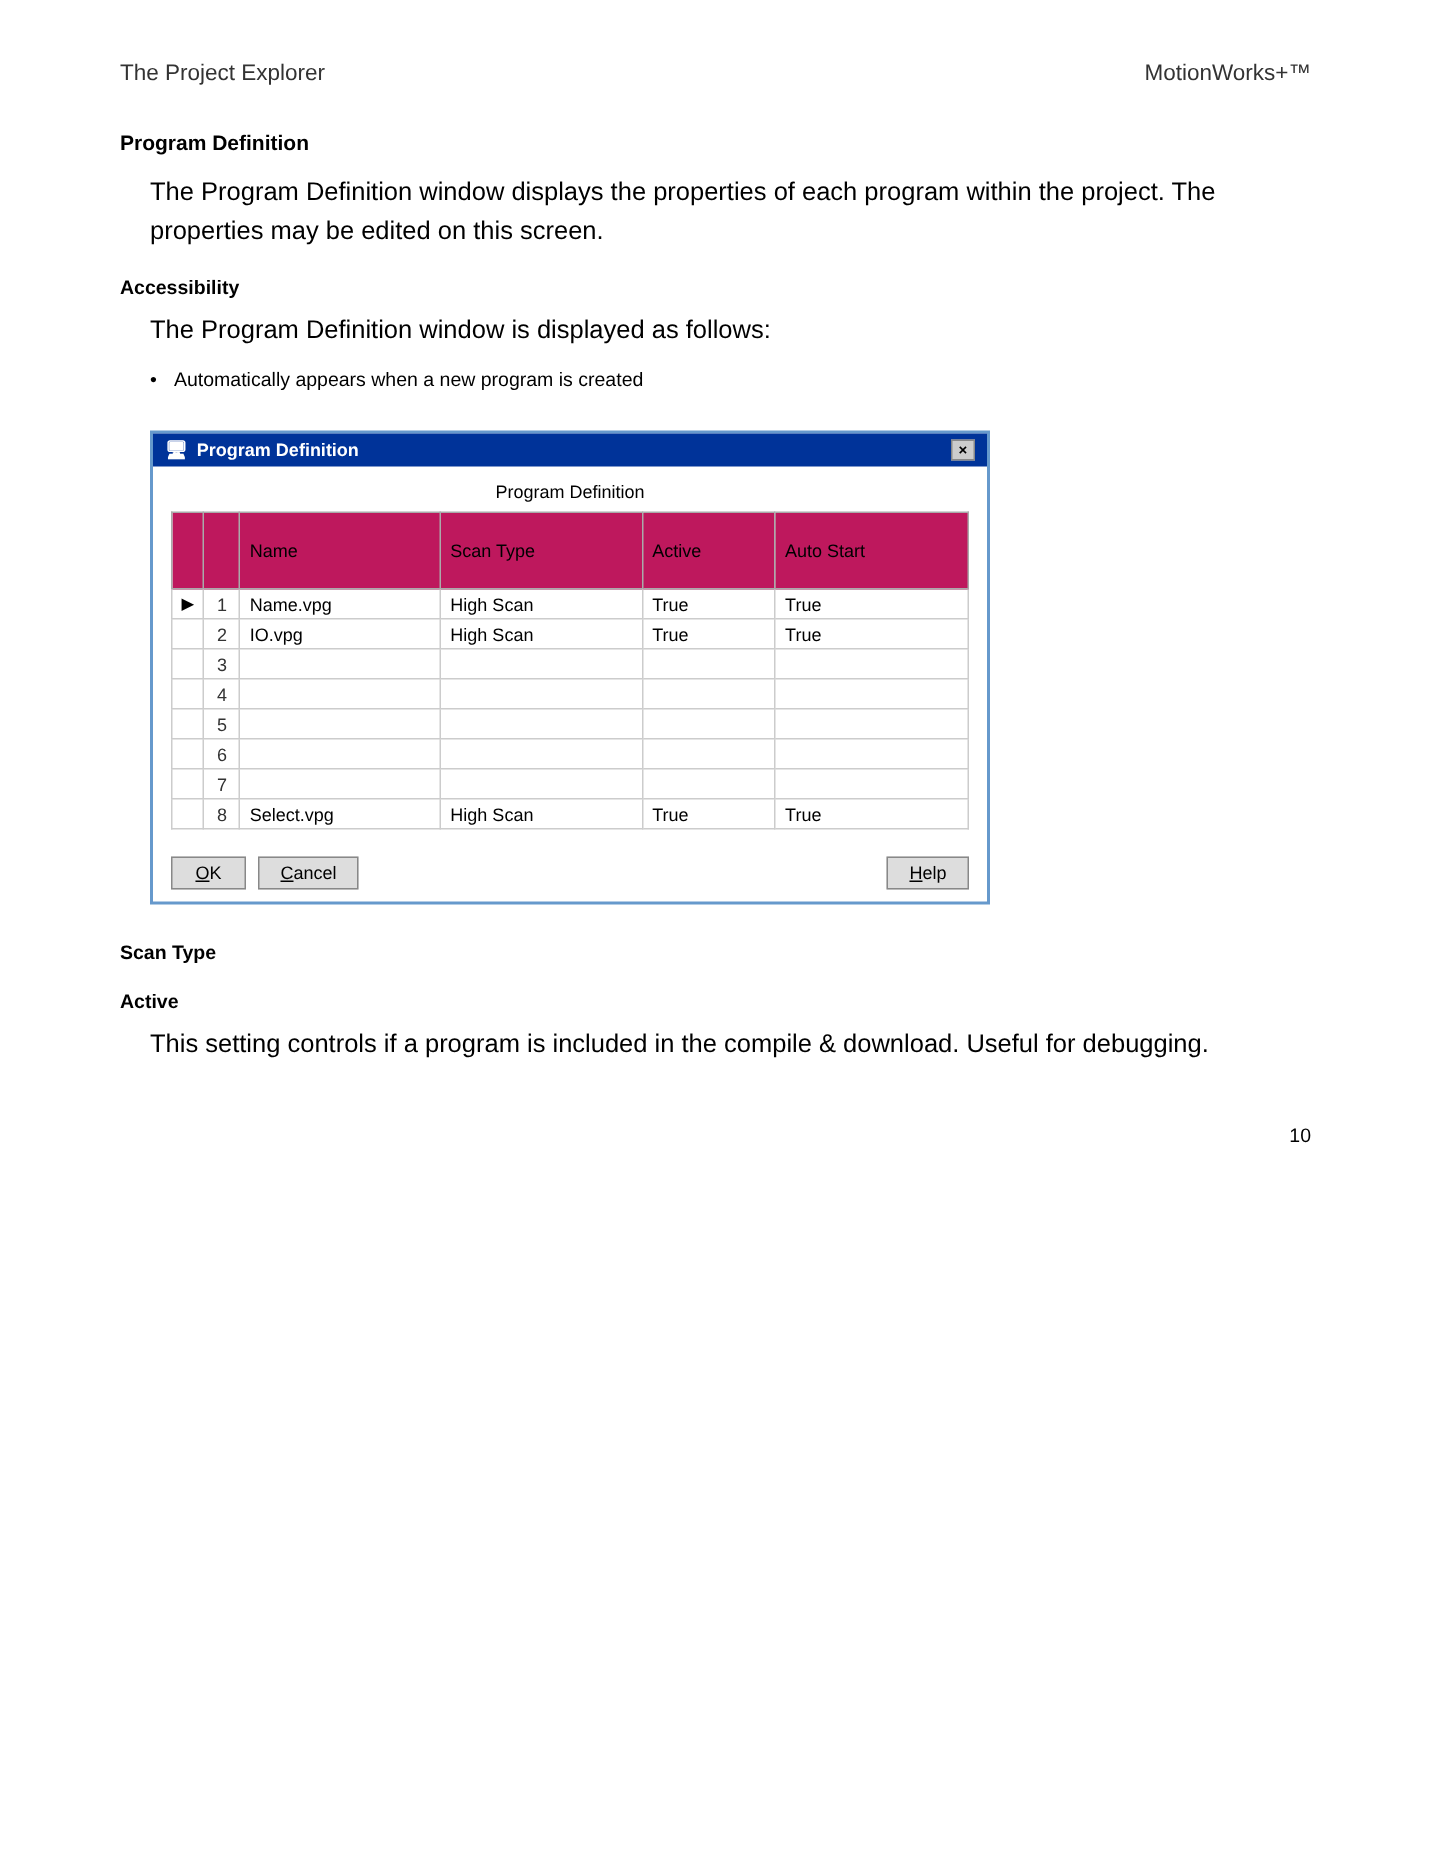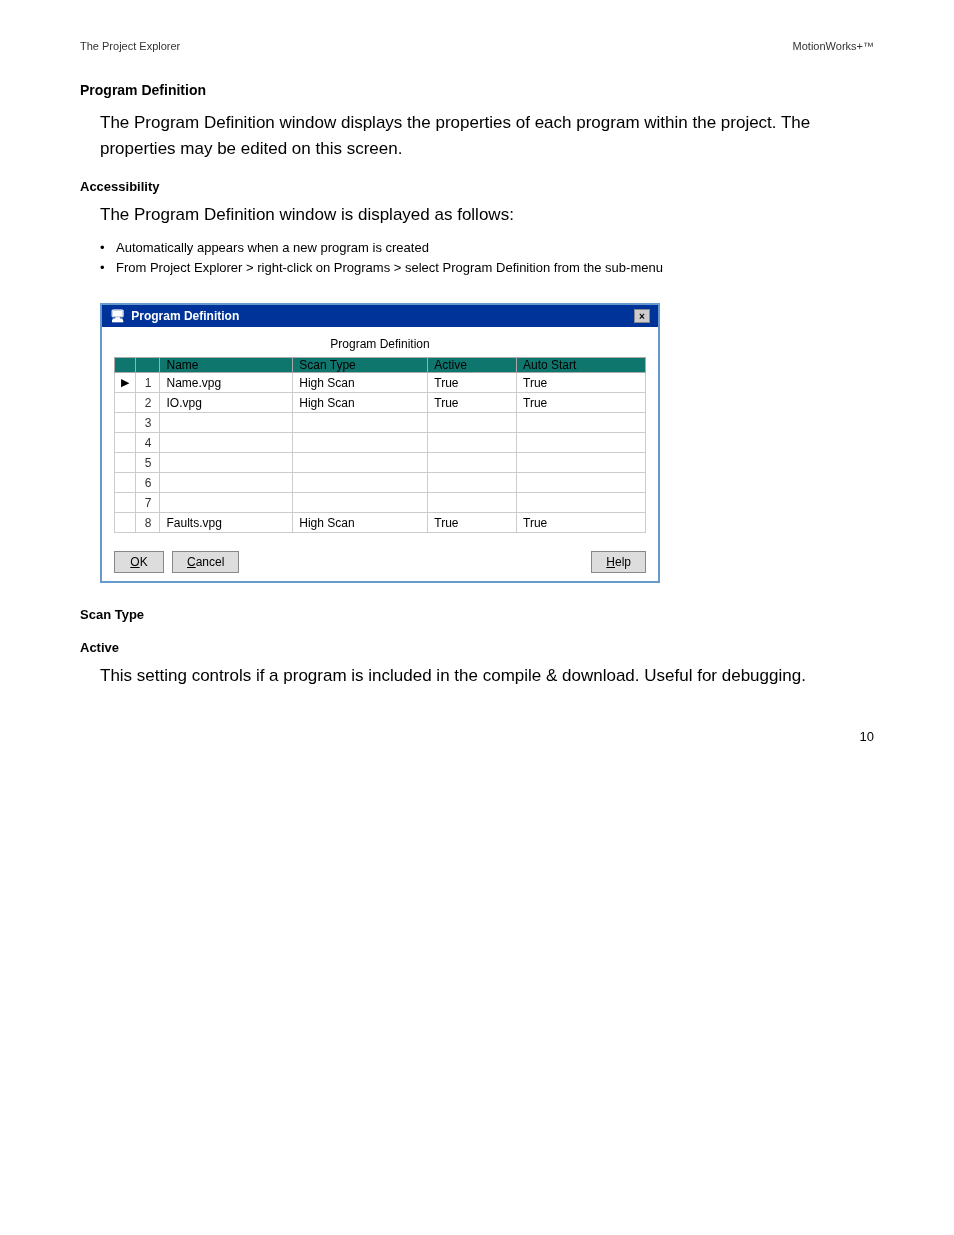--- a/index.html
+++ b/index.html
@@ -9,21 +9,21 @@
       background: #fff;
       color: #000;
       width: 954px;
       min-height: 1235px;
       padding: 40px 80px;
     }
 
     .header-bar {
       display: flex;
       justify-content: space-between;
-      font-size: 11px;
+      font-size: 15px;
       color: #333;
       margin-bottom: 30px;
     }
 
     .section-title {
       font-size: 14px;
       font-weight: bold;
       margin-bottom: 12px;
     }
 
@@ -108,22 +108,22 @@
     }
 
     .prog-table {
       width: 100%;
       border-collapse: collapse;
       font-size: 12px;
     }
 
     .prog-table th {
       border: 1px solid #aaa;
-      background: #0f766e;
-      padding: 0 6px;
+      background: #be185d;
+      padding: 18px 6px;
       text-align: left;
       font-weight: normal;
     }
 
     .prog-table td {
       border: 1px solid #ccc;
       padding: 2px 6px;
       height: 20px;
     }
 
@@ -178,21 +178,20 @@
 </div>
 
 <div class="section-title">Program Definition</div>
 
 <p class="body-text">The Program Definition window displays the properties of each program within the project.  The properties may be edited on this screen.</p>
 
 <div class="subsection-title">Accessibility</div>
 <p class="body-text">The Program Definition window is displayed as follows:</p>
 <ul class="bullet-list">
   <li>Automatically appears when a new program is created</li>
-  <li>From Project Explorer &gt; right-click on Programs &gt; select Program Definition from the sub-menu</li>
 </ul>
 
 <div class="dialog-wrapper">
   <div class="dialog-titlebar">
     <div class="dialog-titlebar-left">
       <span style="font-size:12px;">🖥</span>
       <span>Program Definition</span>
     </div>
     <div class="dialog-close-btn">×</div>
   </div>
@@ -264,21 +263,21 @@
             <td class="arrow-cell"></td>
             <td class="row-num">7</td>
             <td></td>
             <td></td>
             <td></td>
             <td></td>
           </tr>
           <tr>
             <td class="arrow-cell"></td>
             <td class="row-num">8</td>
-            <td>Faults.vpg</td>
+            <td>Select.vpg</td>
             <td>High Scan</td>
             <td>True</td>
             <td>True</td>
           </tr>
         </tbody>
     </table>
   </div>
 
   <div class="dialog-footer">
     <button class="dialog-btn">

